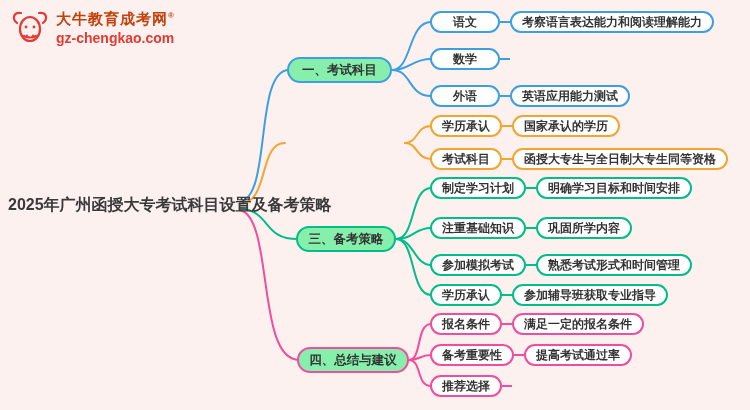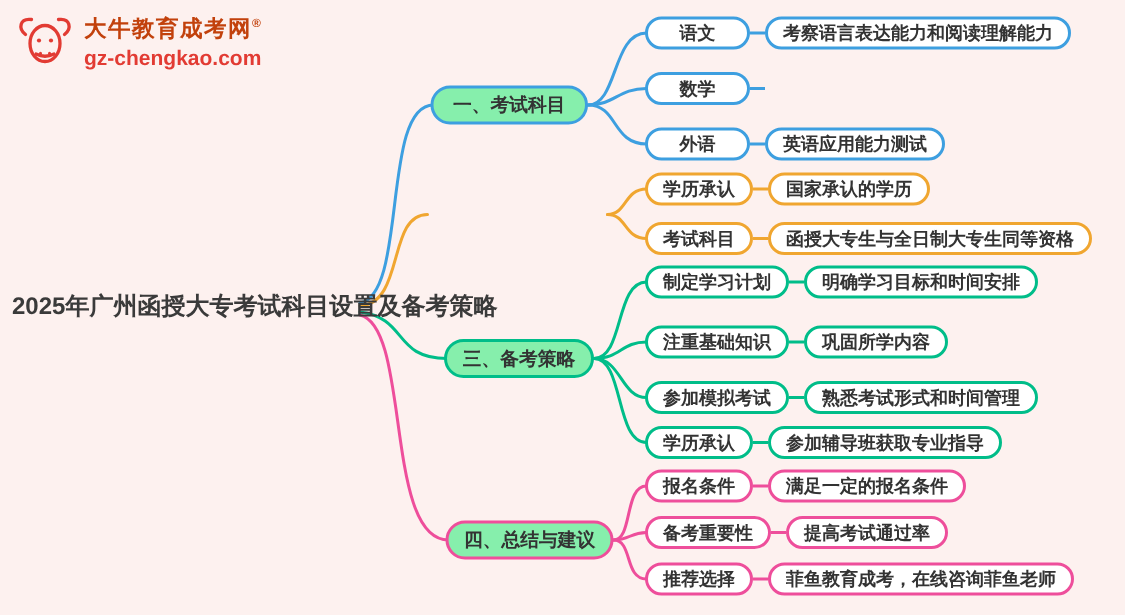--- a/index.html
+++ b/index.html
@@ -148,16 +148,15 @@
     <div class="chip c-pink">满足一定的报名条件</div>
   </div>
   <div class="row" style="top:355px">
     <div class="chip label c-pink">备考重要性</div>
     <div class="link l-pink"></div>
     <div class="chip c-pink">提高考试通过率</div>
   </div>
   <div class="row" style="top:386px">
     <div class="chip label c-pink">推荐选择</div>
     <div class="link l-pink"></div>
-    <div class="chip c-pink">菲鱼教育成考，在线咨询菲鱼老师</div>
   </div>
 
 </div>
 
 </body></html>

